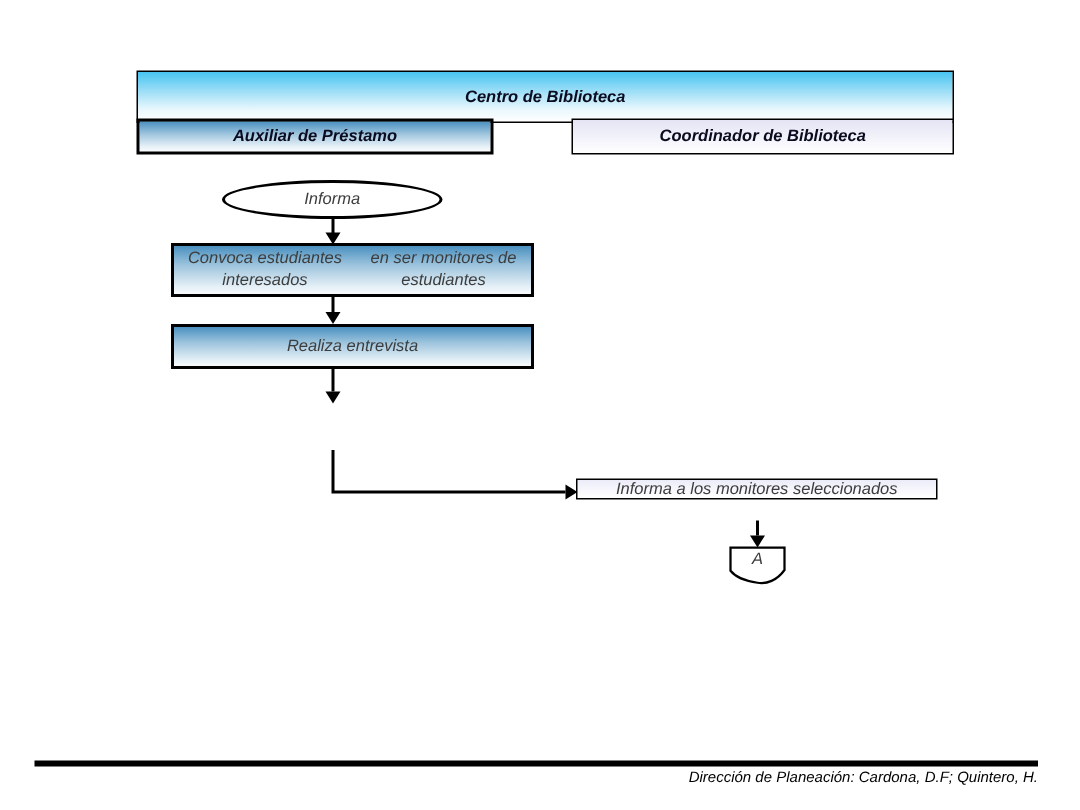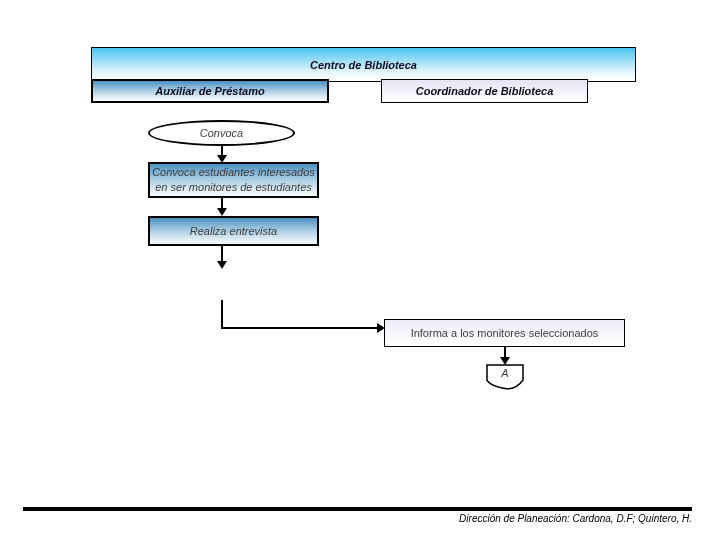--- a/index.html
+++ b/index.html
@@ -22,45 +22,45 @@
   .lane{
     position:absolute;top:79px;height:24px;box-sizing:border-box;
     display:flex;align-items:center;justify-content:center;
     font-size:11px;font-weight:bold;font-style:italic;color:#0b0b20;
   }
   .lane-left{
     left:91px;width:238px;border:2px solid #000;
     background:linear-gradient(to bottom,#4a90c0 0%,#a5c9e0 45%,#e9f2f8 85%,#fafcfe 100%);
   }
   .lane-right{
-    left:381px;width:207px;border:1px solid #000;
+    left:381px;width:255px;border:1px solid #000;
     background:linear-gradient(to bottom,#e4e4f4 0%,#f3f3fb 55%,#ffffff 100%);
   }
   .terminator{
     position:absolute;left:148px;top:120px;width:147px;height:26px;
     border:2px solid #000;border-radius:50% / 50%;box-sizing:border-box;
     background:#ffffff;display:flex;align-items:center;justify-content:center;
     font-size:11px;font-style:italic;color:#3d3d3d;
   }
   .proc{
-    position:absolute;left:114px;width:171px;box-sizing:border-box;
+    position:absolute;left:114px;width:242px;box-sizing:border-box;
     border:2px solid #000;
     background:linear-gradient(to bottom,#4a90c0 0%,#9dc4dd 40%,#e5f0f7 85%,#f8fbfd 100%);
-    display:flex;flex-direction:column;align-items:center;justify-content:center;
-    font-size:11px;font-style:italic;color:#3d3d3d;text-align:center;line-height:15px;margin-left:34px;
+    display:flex;flex-direction:row;align-items:center;justify-content:center;
+    font-size:11px;font-style:italic;color:#3d3d3d;text-align:center;line-height:15px;
   }
   .proc-convoca{top:162px;height:36px;}
   .proc-entrevista{top:216px;height:30px;}
   .proc-selecciona{top:269px;height:31px;}
   .proc-informa{
-    position:absolute;left:384px;top:319px;width:241px;height:28px;box-sizing:border-box;
+    position:absolute;left:384px;top:319px;width:241px;height:14px;box-sizing:border-box;
     border:1px solid #000;
     background:linear-gradient(to bottom,#ececf9 0%,#f7f7fd 55%,#ffffff 100%);
     display:flex;align-items:center;justify-content:center;
-    font-size:11px;color:#3d3d3d;
+    font-size:11px;font-style:italic;color:#3d3d3d;
   }
   .connectors{position:absolute;left:0;top:0;width:720px;height:540px;pointer-events:none;}
   .offpage{position:absolute;left:486px;top:364px;width:38px;height:28px;}
   .offpage-label{
     position:absolute;left:486px;top:367px;width:38px;text-align:center;
     font-size:11px;font-style:italic;color:#3d3d3d;
   }
   .footer-rule{position:absolute;left:23px;top:507px;width:669px;height:4px;background:#000;}
   .footer-credit{
     position:absolute;right:28px;top:513px;
@@ -79,21 +79,21 @@
 
   <div class="lane lane-left">
     <span>Auxiliar de Préstamo</span>
   </div>
 
   <div class="lane lane-right">
     <span>Coordinador de Biblioteca</span>
   </div>
 
   <div class="terminator">
-    <span>Convoca</span>
+    <span>Informa</span>
   </div>
 
   <div class="proc proc-convoca">
     <span>Convoca estudiantes interesados</span>
     <span>en ser monitores de estudiantes</span>
   </div>
 
   <div class="proc proc-entrevista">
     <span>Realiza entrevista</span>
   </div>

